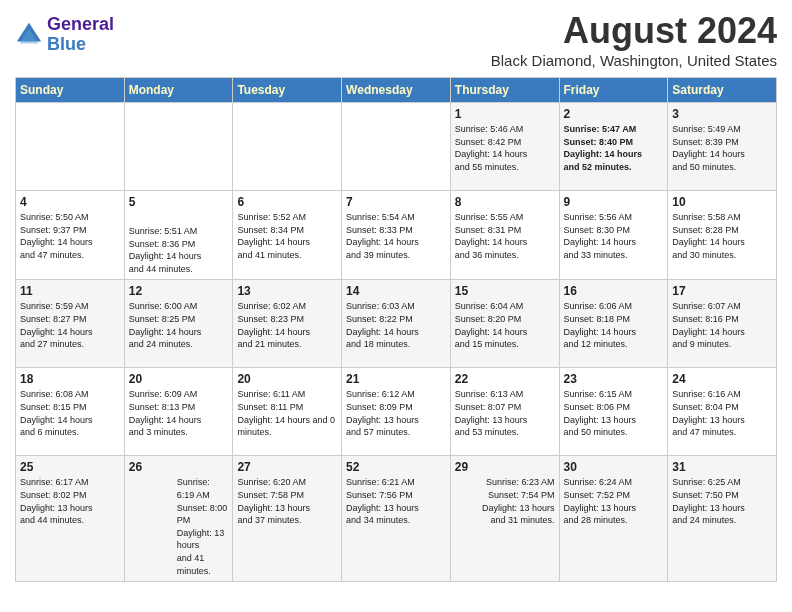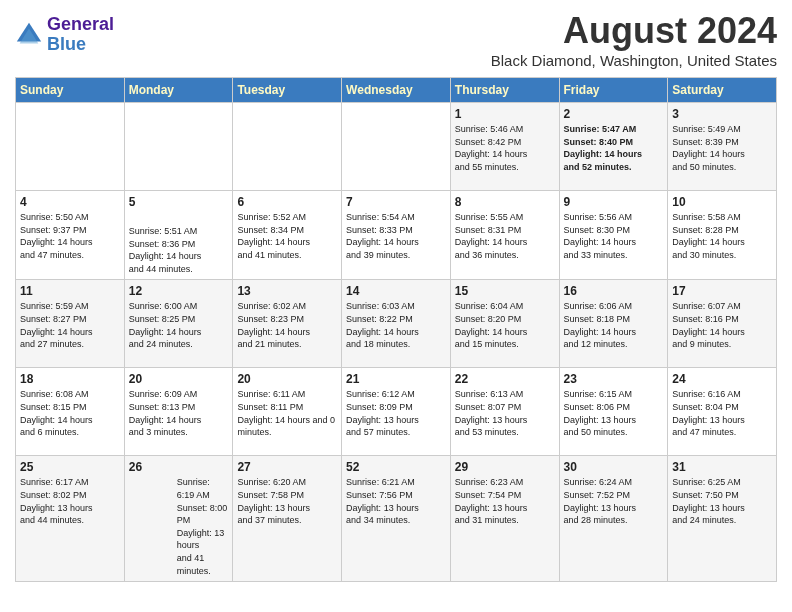--- a/index.html
+++ b/index.html
@@ -330,21 +330,21 @@
         </td>
         <td>
           <span class="day-num">52</span>
           <div class="day-info" style="white-space: pre-line;">Sunrise: 6:21 AM
 Sunset: 7:56 PM
 Daylight: 13 hours
 and 34 minutes.</div>
         </td>
         <td>
           <span class="day-num">29</span>
-          <div class="day-info" style="white-space: pre-line;">Sunrise: 6:23 AM
+          <div class="day-info" style="white-space: pre-line; text-align: right;">Sunrise: 6:23 AM
 Sunset: 7:54 PM
 Daylight: 13 hours
 and 31 minutes.</div>
         </td>
         <td>
           <span class="day-num">30</span>
           <div class="day-info" style="white-space: pre-line;">Sunrise: 6:24 AM
 Sunset: 7:52 PM
 Daylight: 13 hours
 and 28 minutes.</div>

